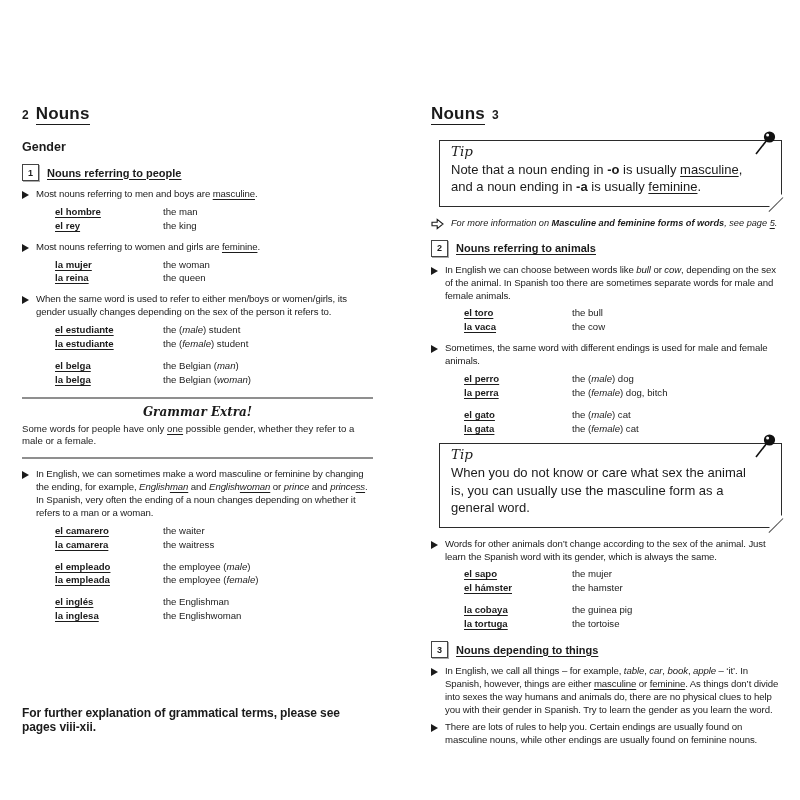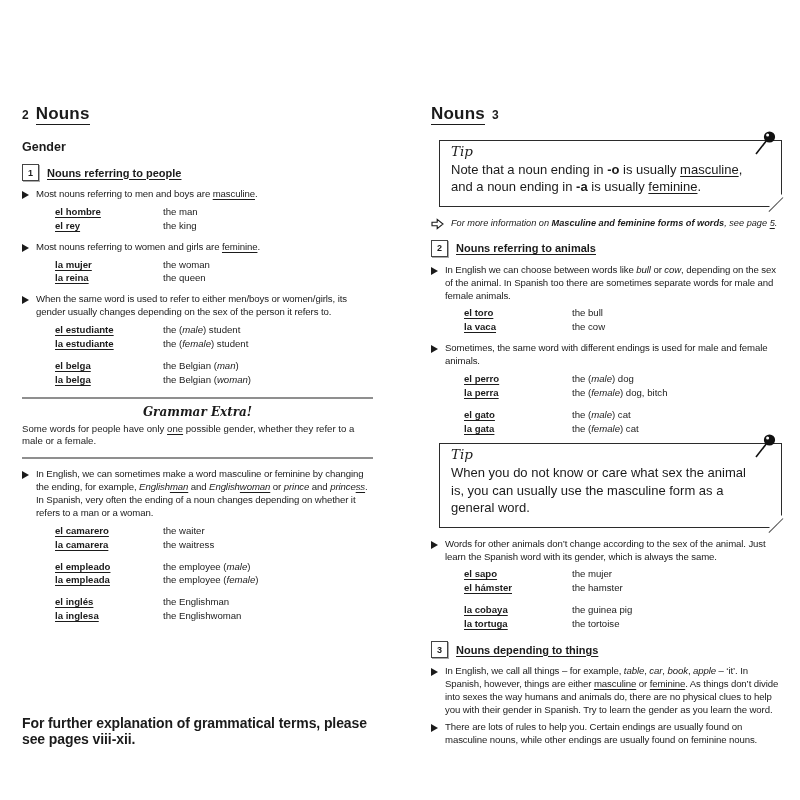--- a/index.html
+++ b/index.html
@@ -19,21 +19,21 @@
   .bullet{display:flex;gap:7px;font-size:9.6px;line-height:1.34;margin:5px 0 4px;letter-spacing:-.1px}
   .arrow{flex:0 0 auto;margin-top:3px;width:0;height:0;border-left:7px solid #1b1b1b;border-top:4px solid transparent;border-bottom:4px solid transparent}
   .bt{display:block}
   .word-table{margin:2px 0 8px 33px}
   .wt-row{display:grid;grid-template-columns:108px 1fr;font-size:9.6px;line-height:1.45}
   .es{font-weight:bold;text-decoration:underline;text-underline-offset:1.5px}
   .extra{border-top:2.6px solid #8f8f8f;border-bottom:2.6px solid #8f8f8f;padding:6px 0 9px;margin:10px 0 9px}
   .extra-title{text-align:center;font-weight:bold;font-style:italic;font-size:12px;font-family:"DejaVu Serif","Liberation Serif",serif;margin-bottom:4px}
   .extra-text{font-size:9.6px;line-height:1.34}
   .extra .word-table{margin-top:6px;margin-bottom:0}
-  .footer-note{position:absolute;bottom:4px;left:0;font-size:14px;font-weight:bold;letter-spacing:-.1px}
+  .footer-note{position:absolute;bottom:17px;left:0;font-size:12px;font-weight:bold;letter-spacing:-.1px}
   .tip{position:relative;border:1.4px solid #2b2b2b;padding:2px 30px 10px 11px;margin:4px 0 10px 8px;background:#fff}
   .tip-first{margin-top:16px}
   .tip-label{font-family:"DejaVu Serif","Liberation Serif",serif;font-style:italic;font-size:13.5px;margin-bottom:2px}
   .tip-text{font-size:13px;line-height:1.34}
   .pin{position:absolute;top:-11px;right:4px;line-height:0}
   .curl{position:absolute;right:-2px;bottom:-2px;width:0;height:0;border-bottom:15px solid #fff;border-left:15px solid transparent}
   .curl-line{position:absolute;right:-2px;bottom:8px;width:20px;height:0;border-top:1.3px solid #4a4a4a;transform:rotate(-45deg);transform-origin:100% 50%}
   .xref{display:flex;gap:7px;align-items:flex-start;margin:8px 0 8px 0;font-size:9.2px;line-height:1.35}
   .xref-icon{flex:0 0 auto;margin-top:1px;line-height:0}
   .b{font-weight:bold}

